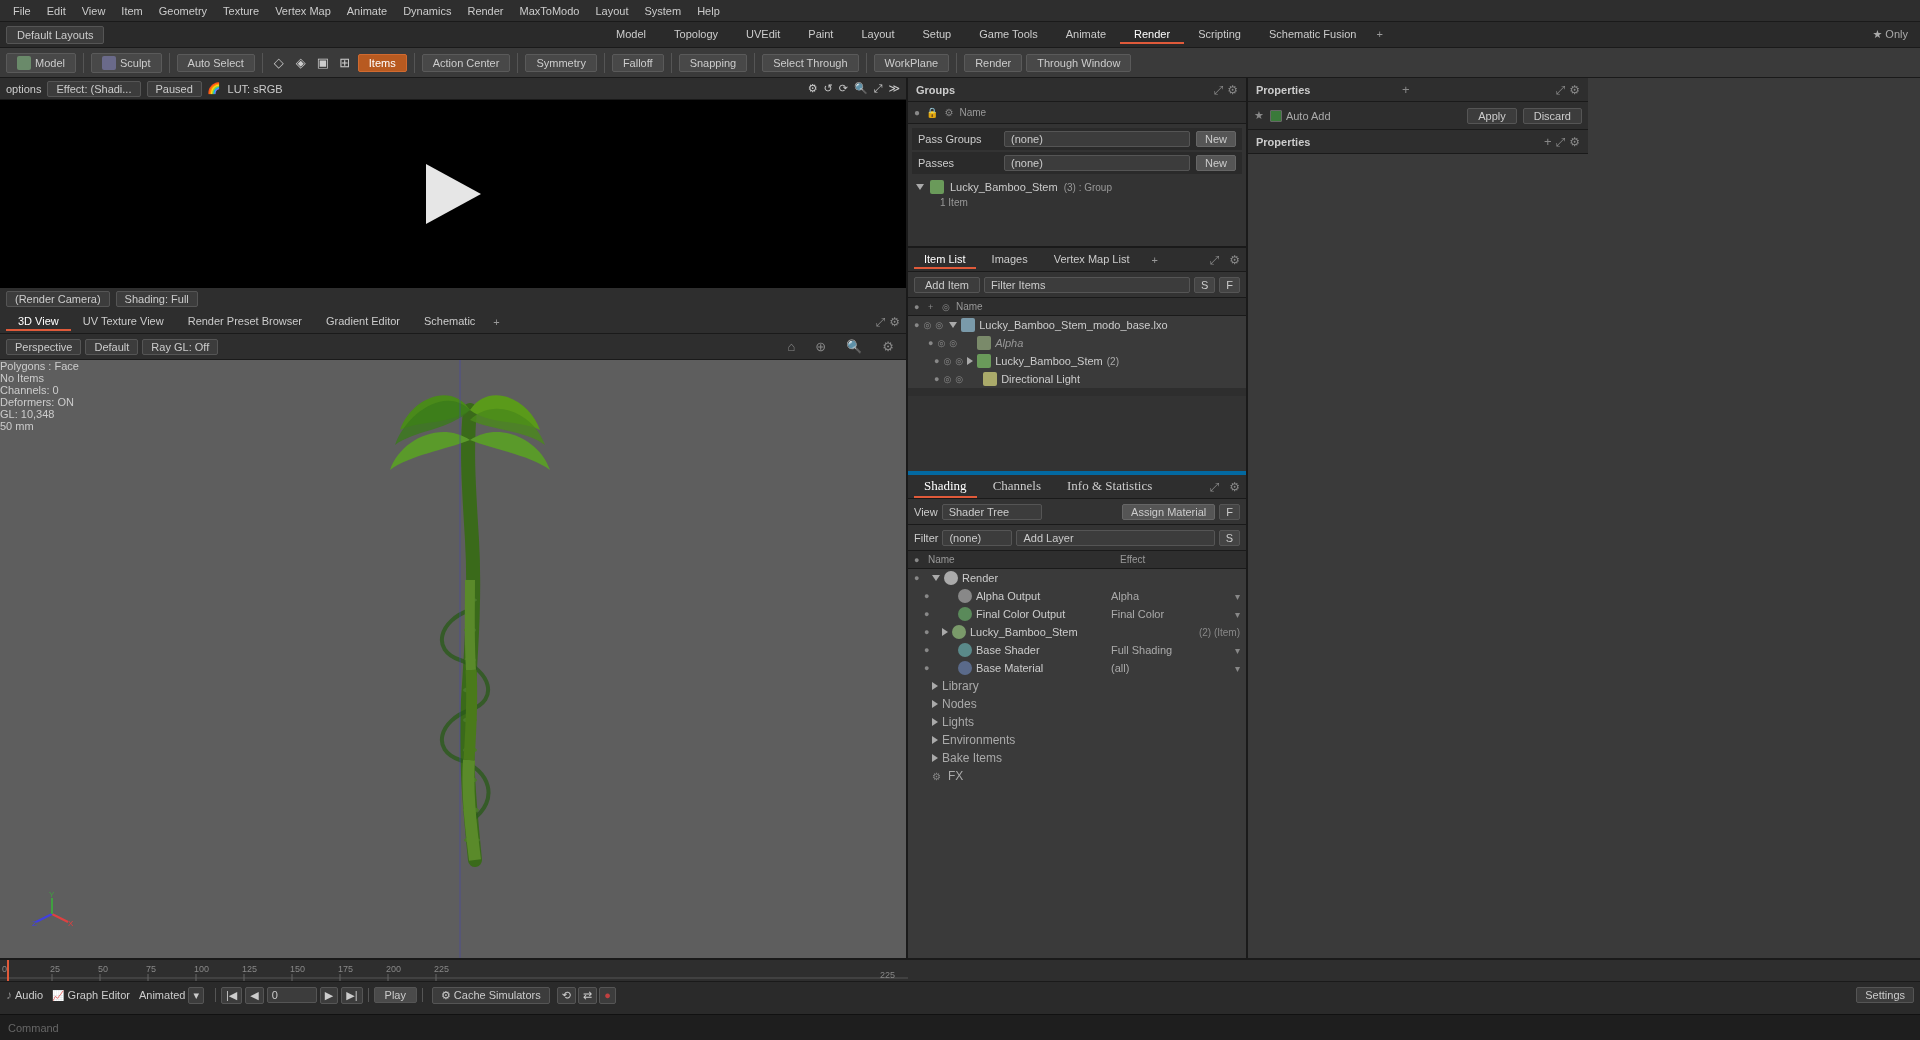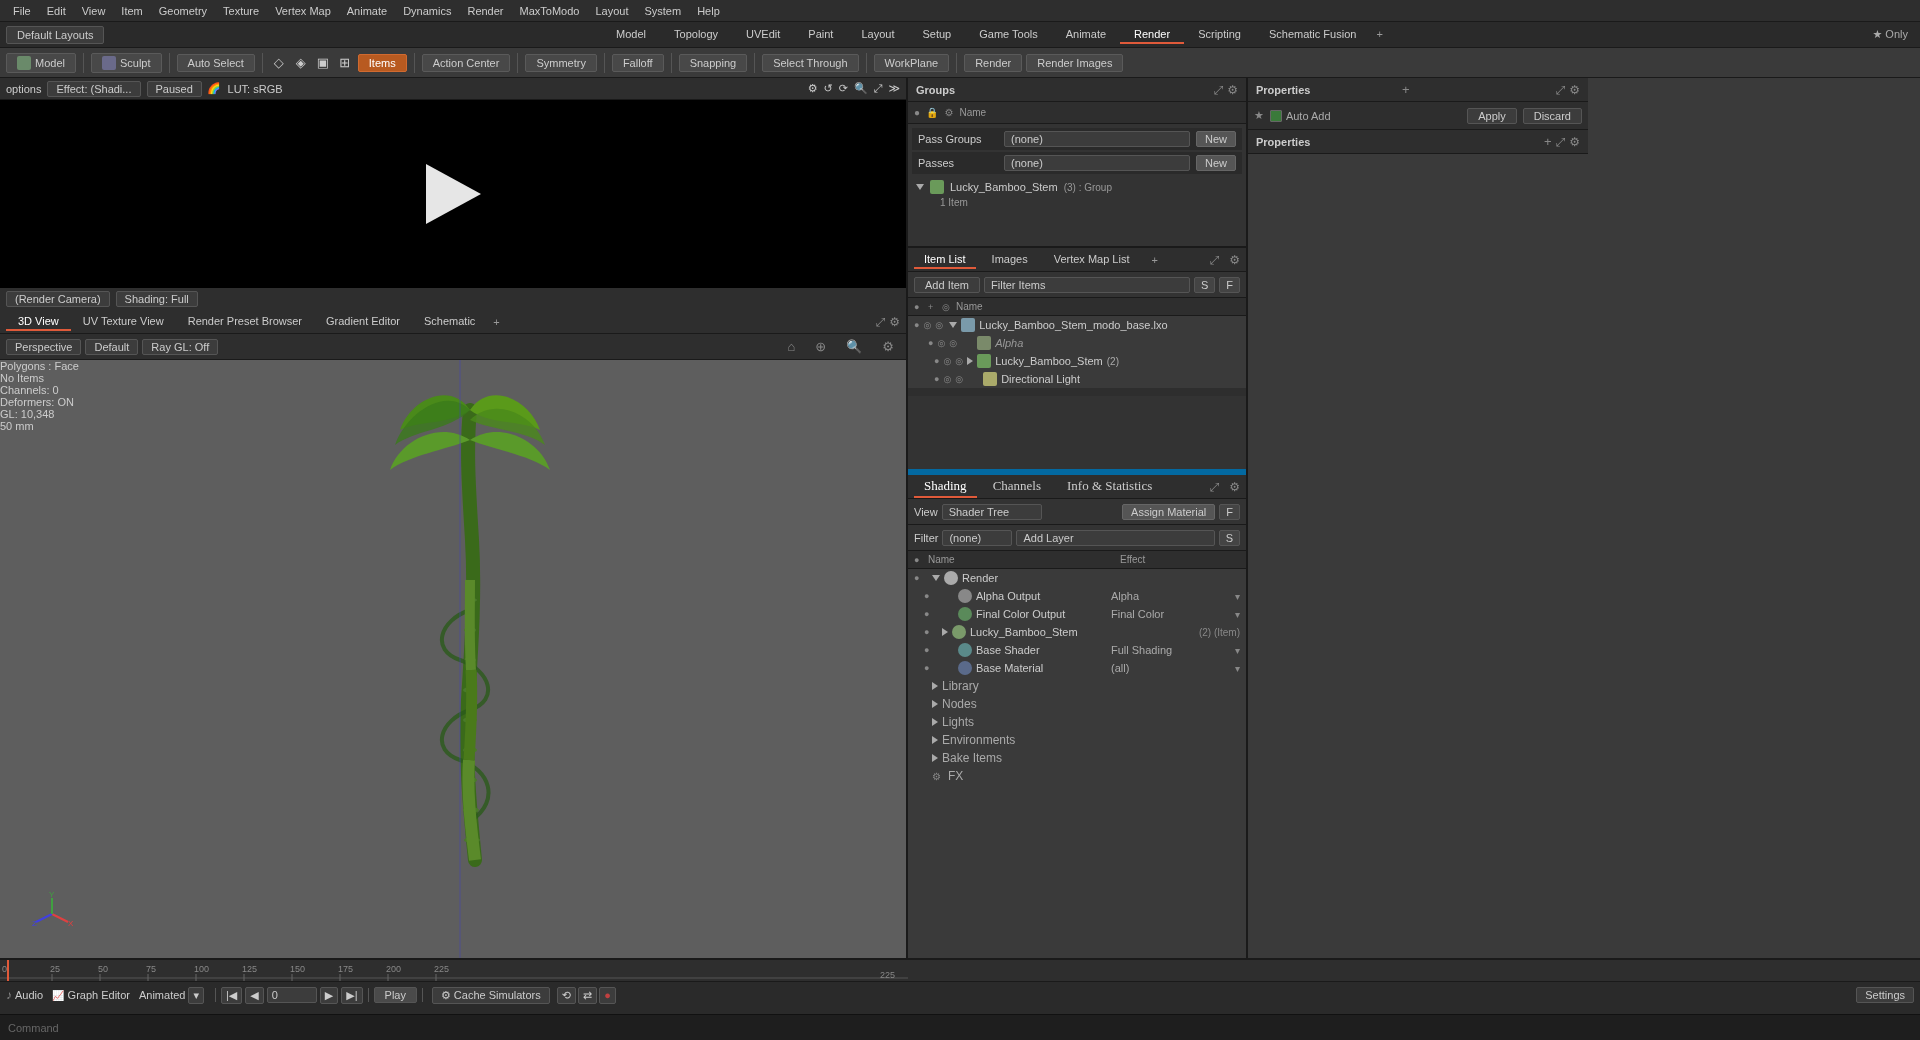--- a/index.html
+++ b/index.html
@@ -62,21 +62,21 @@
     
     #groups-panel { height: 170px; border-bottom: 2px solid #1a1a1a; }
     #groups-header { background: #2e2e2e; height: 24px; display: flex; align-items: center; padding: 0 8px; border-bottom: 1px solid #1a1a1a; }
     #groups-header .title { flex: 1; color: #ccc; font-size: 11px; font-weight: bold; }
 
     .group-item { display: flex; align-items: center; gap: 6px; padding: 2px 4px; cursor: pointer; }
     .group-item .name { color: #ccc; font-size: 11px; }
     .group-item .sub { color: #999; font-size: 10px; }
 
     
-    #item-list-panel { height: 227px; border-bottom: 6px solid #0369a1; }
+    #item-list-panel { height: 227px; border-bottom: 4px solid #0369a1; }
     #item-list-header { background: #2e2e2e; height: 24px; display: flex; align-items: center; padding: 0 6px; gap: 6px; border-bottom: 1px solid #1a1a1a; }
     #item-list-header .tab { color: #ccc; padding: 2px 10px; font-size: 11px; cursor: pointer; border-bottom: 2px solid transparent; }
     #item-list-header .tab.active { border-bottom: 2px solid #e05a3a; color: #fff; }
     #item-list-toolbar { background: #333; height: 26px; display: flex; align-items: center; padding: 0 6px; gap: 4px; border-bottom: 1px solid #1a1a1a; }
     #item-list-toolbar .add-btn { background: #3c3c3c; border: 1px solid #555; color: #ccc; font-size: 11px; padding: 1px 10px; border-radius: 2px; cursor: pointer; }
     #item-list-col-header { background: #2e2e2e; height: 18px; display: flex; align-items: center; padding: 0 6px; border-bottom: 1px solid #1a1a1a; }
     #item-list-col-header span { color: #999; font-size: 10px; }
     .item-row { display: flex; align-items: center; padding: 2px 6px; cursor: pointer; gap: 4px; }
     .item-row .item-name { color: #ccc; font-size: 11px; }
     .item-row .item-sub { color: #aaa; font-size: 10px; }
@@ -218,21 +218,21 @@
     </button>
     <span class="toolbar-sep"></span>
     <button class="toolbar-btn">
       <span>WorkPlane</span>
     </button>
     <span class="toolbar-sep"></span>
     <button class="toolbar-btn">
       <span>Render</span>
     </button>
     <button class="toolbar-btn">
-      <span>Render Images</span>
+      <span>Through Window</span>
     </button>
   </div>
 
   <div style="display:flex;flex:1;overflow:hidden;">
 
     <div id="left-panel">
 
       <div id="preview-area">
         <div id="preview-toolbar">
           <span>options</span>

